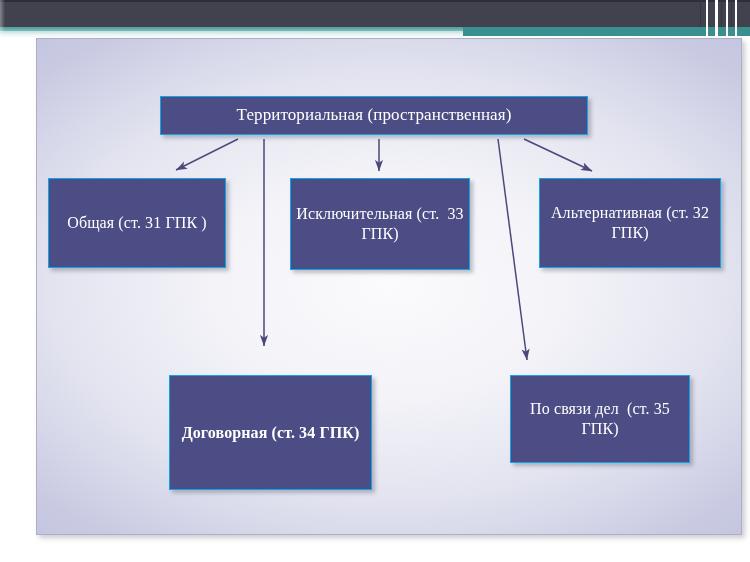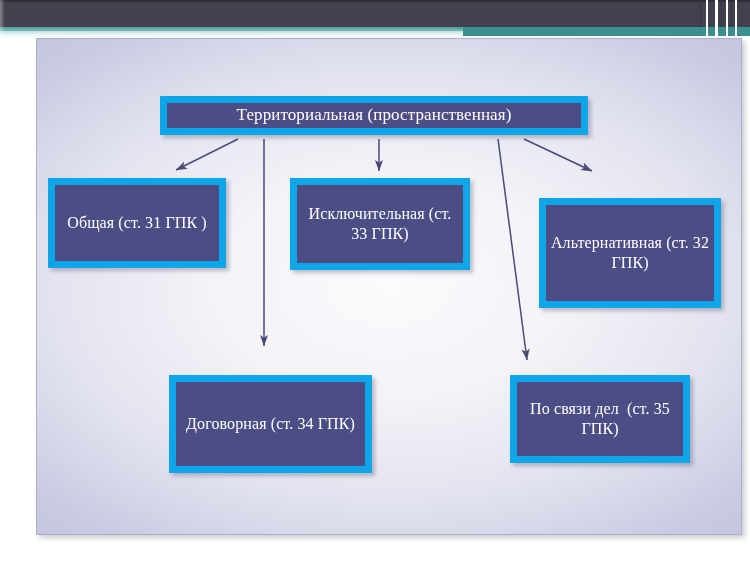--- a/index.html
+++ b/index.html
@@ -112,40 +112,40 @@
     position: absolute;
     left: 0; top: 0;
     width: 750px;
     height: 562px;
     pointer-events: none;
   }
 
   .node-box {
     position: absolute;
     background: #4d4d85;
-    border: 7px solid #0ea5e9;
+    border: 1px solid #0ea5e9;
     box-sizing: border-box;
     box-shadow: 3px 3px 4px rgba(70,70,95,0.33);
     display: flex;
     align-items: center;
     justify-content: center;
     text-align: center;
     color: #ffffff;
     font-family: "Liberation Serif", "DejaVu Serif", serif;
     line-height: 1.22;
     white-space: pre-wrap;
     letter-spacing: 0.1px;
     padding: 2px 2px;
   }
 
   #node-root   { left: 160px; top:  96px; width: 428px; height:  39px; font-size: 17px; }
   #node-common { left:  48px; top: 178px; width: 178px; height:  90px; font-size: 16px; }
   #node-excl   { left: 290px; top: 178px; width: 180px; height:  92px; font-size: 16px; }
-  #node-alt    { left: 539px; top: 178px; width: 182px; height:  110px; font-size: 16px; margin-top: 20px; }
-  #node-contr  { left: 169px; top: 375px; width: 203px; height:  98px; font-size: 16px; }
+  #node-alt    { left: 539px; top: 178px; width: 182px; height:  90px; font-size: 16px; }
+  #node-contr  { left: 169px; top: 375px; width: 203px; height:  115px; font-size: 16px; font-weight: bold; }
   #node-rel    { left: 474px; top: 375px; width: 180px; height:  88px; font-size: 16px; margin-left: 36px; }
 </style>
 </head>
 <body>
 
 <div id="slide-header">
   <div class="hdr-dark"></div>
   <div class="hdr-dark-edge"></div>
   <div class="hdr-teal"></div>
   <div class="hdr-teal-fade"></div>

